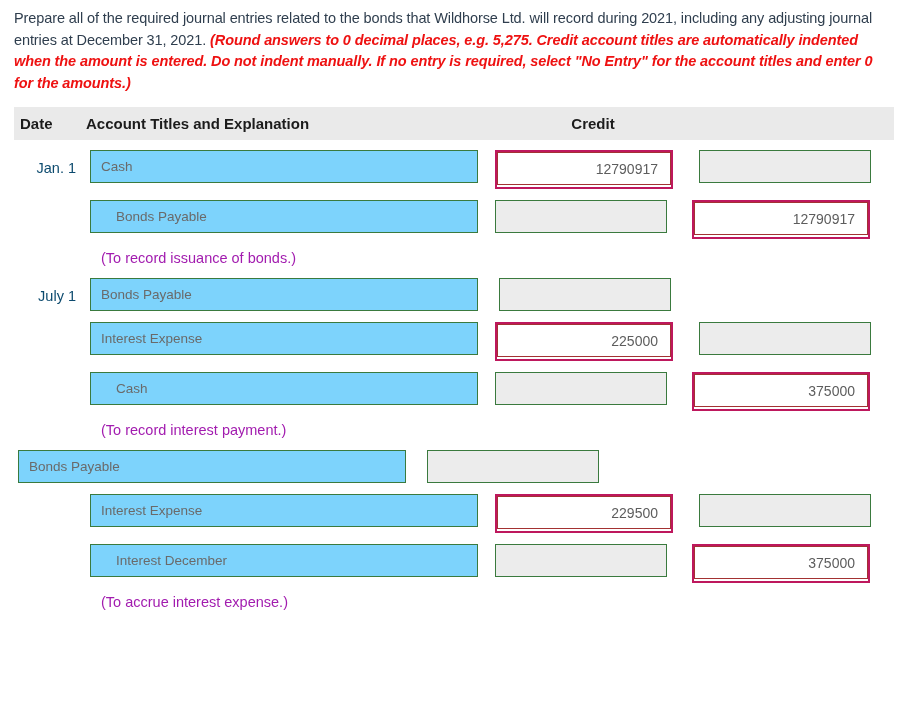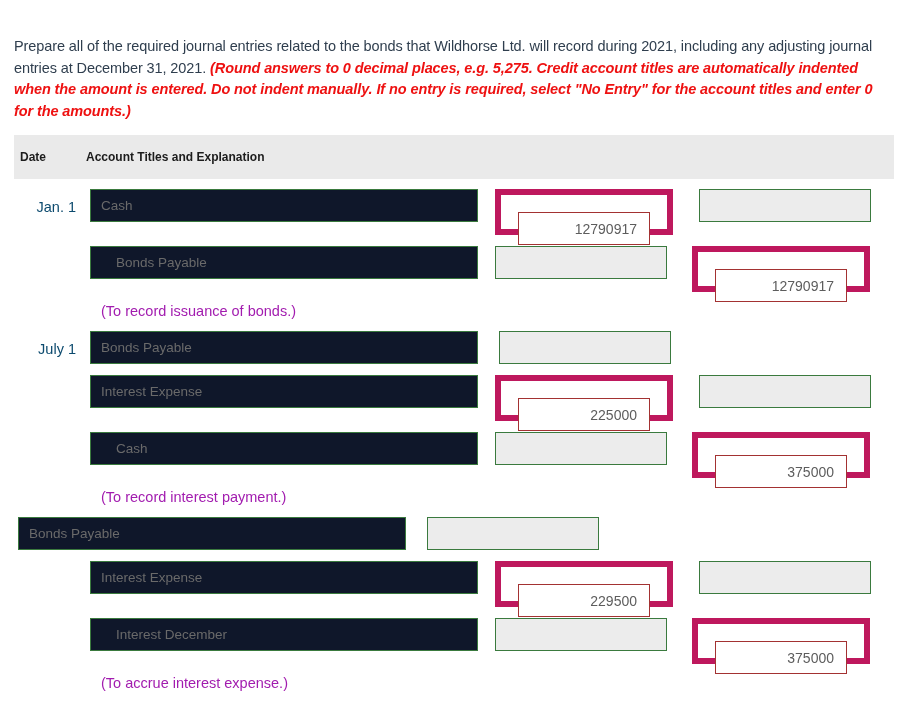--- a/index.html
+++ b/index.html
@@ -16,45 +16,44 @@
     overflow: hidden;
   }
 
   
   .instructions {
     padding: 8px 32px 0 14px;
     font-size: 14.5px;
     line-height: 21.5px;
     color: #2f3e4e;
     letter-spacing: -0.1px;
-    margin-top: 28px;
   }
   .instructions .hint {
     color: #ee1111;
     font-weight: bold;
     font-style: italic;
   }
 
   
   .journal {
     margin: 13px 14px 0 14px;
     width: 880px;
   }
 
   .jrow {
     display: flex;
     align-items: stretch;
   }
 
   .head {
     background: #eaeaea;
-    height: 44px;
+    height: 33px;
     align-items: center;
     font-weight: bold;
-    font-size: 12px;
+    font-size: 15px;
     color: #1c1c1c;
   }
   .head .c-date      { text-align: left; padding-left: 6px; }
   .head .c-account   { text-align: left; }
   .head .c-debit,
   .head .c-credit    { text-align: center; }
 
   
   .c-date    { width: 72px;  flex: 0 0 72px; }
   .c-account { width: 406px; flex: 0 0 406px; }
@@ -76,43 +75,43 @@
     line-height: 19px;
     color: #0c4a6e;
     white-space: pre-line;
   }
 
   
   .fieldwrap { padding: 0 4px; }
 
   .field {
     height: 33px;
-    background: #0f172a;
+    background: #7dd3fc;
     border: 1px solid #3a7a3e;
     display: flex;
     align-items: center;
     font-size: 13.5px;
     color: #6a6a6a;
   }
   .field.account {
     padding-left: 10px;
     width: 388px;
   }
   .field.account.indent { padding-left: 25px; }
 
   .field.amount {
     justify-content: flex-end;
     padding-right: 12px;
     width: 172px;
   }
 
   
   .filled {
-    border: 6px solid #be185d;
-    padding: 17px;
+    border: 2px solid #be185d;
+    padding: 0;
     background: #ffffff;
     width: 178px;
     height: 39px;
     display: flex;
   }
   .filled > .field.amount {
     border: 1px solid #a33232;
     background: #ffffff;
     height: 33px;
     width: 100%;
@@ -146,20 +145,21 @@
 
 <div class="instructions">
   <span>Prepare all of the required journal entries related to the bonds that Wildhorse Ltd. will record during 2021, including any adjusting journal entries at December 31, 2021. </span><span class="hint">(Round answers to 0 decimal places, e.g. 5,275. Credit account titles are automatically indented when the amount is entered. Do not indent manually. If no entry is required, select "No Entry" for the account titles and enter 0 for the amounts.)</span>
 </div>
 
 <div class="journal">
 
   <div class="jrow head">
     <div class="c-date">Date</div>
     <div class="c-account">Account Titles and Explanation</div>
+    <div class="c-credit">Credit</div>
   </div>
 
   <div id="entries-host">
       <div class="entry first">
         <div class="line">
           <div class="datecell">Jan. 1</div>
           <div class="c-account fieldwrap">
             <div class="field account">Cash</div>
           </div>
           <div class="c-debit amtcell has-value">

